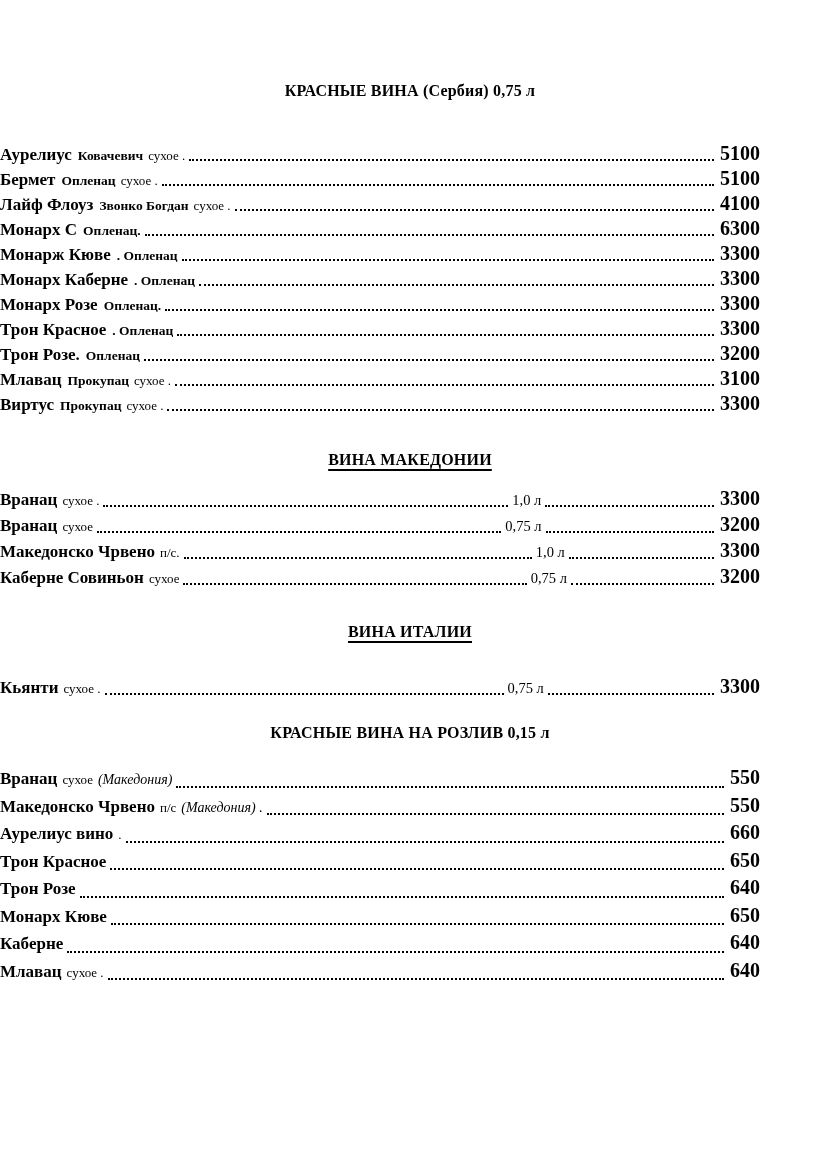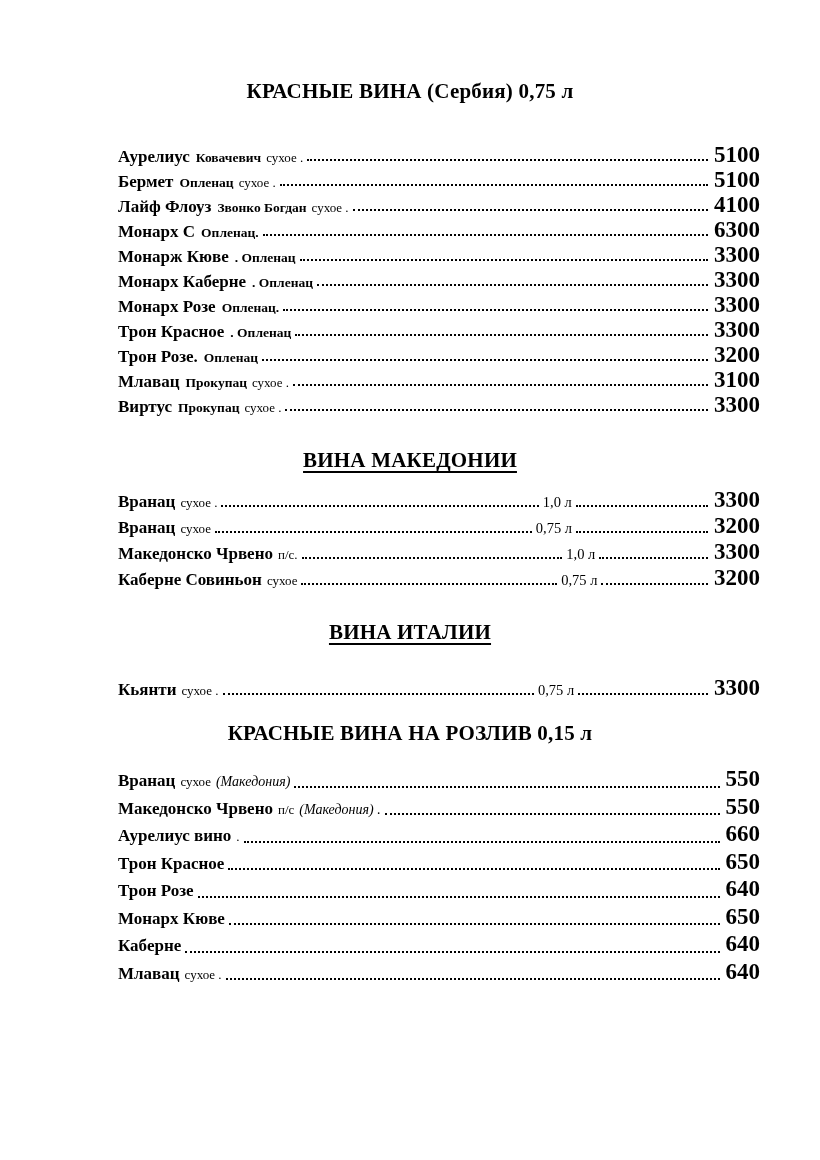--- a/index.html
+++ b/index.html
@@ -14,31 +14,30 @@
     background: #ffffff;
     color: #000000;
     font-family: "Liberation Serif", serif;
     box-sizing: border-box;
     padding-top: 78px;
     overflow: hidden;
   }
   .sec-title {
     text-align: center;
     font-weight: bold;
-    font-size: 21px;
+    font-size: 16px;
     line-height: 26px;
     letter-spacing: 0.2px;
   }
   .sec-title.u .title-text {
     text-decoration: underline;
     text-decoration-thickness: 2px;
     text-underline-offset: 4px;
   }
   .list {
-    margin-left: 118px;
     margin-right: 60px;
   }
   .list-0 { margin-top: 38px; }
   .list-0 .row { height: 25px; }
   .title-1 { margin-top: 30px; }
   .list-1 { margin-top: 14px; }
   .title-2 { margin-top: 28px; }
   .list-2 { margin-top: 30px; }
   .title-3 { margin-top: 19px; }
   .list-3 { margin-top: 20px; }
@@ -77,21 +76,21 @@
     min-width: 10px;
   }
   .leader.l1 { flex-grow: 2.4; }
   .leader.l2 { flex-grow: 1; }
   .vol {
     font-size: 14.5px;
     white-space: pre;
   }
   .price {
     font-weight: bold;
-    font-size: 23px;
+    font-size: 20px;
     margin-left: 2px;
     white-space: pre;
   }
 </style>
 </head>
 <body>
 
 <div class="page">
 
   <header class="sec-title title-0">

